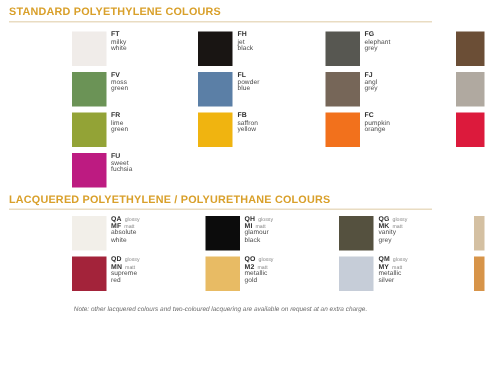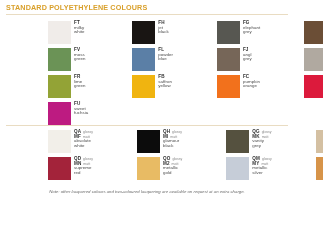--- a/index.html
+++ b/index.html
@@ -201,20 +201,21 @@
             <div class="code-line">
               <span class="code">FU</span>
             </div>
             <div class="name">sweet<br>fuchsia</div>
           </div>
         </div>
       </div>
   </div>
 
   <div>
+    <div class="section-header">LACQUERED POLYETHYLENE / POLYURETHANE COLOURS</div>
     <div class="header-rule"></div>
     <div class="grid lacquered">
         <div class="cell">
           <div class="swatch" style="background: rgb(242, 239, 233);"></div>
           <div class="labels">
             <div class="code-line">
               <span class="code">QA</span>
               <span class="finish">glossy</span>
             </div>
             <div class="code-line">

